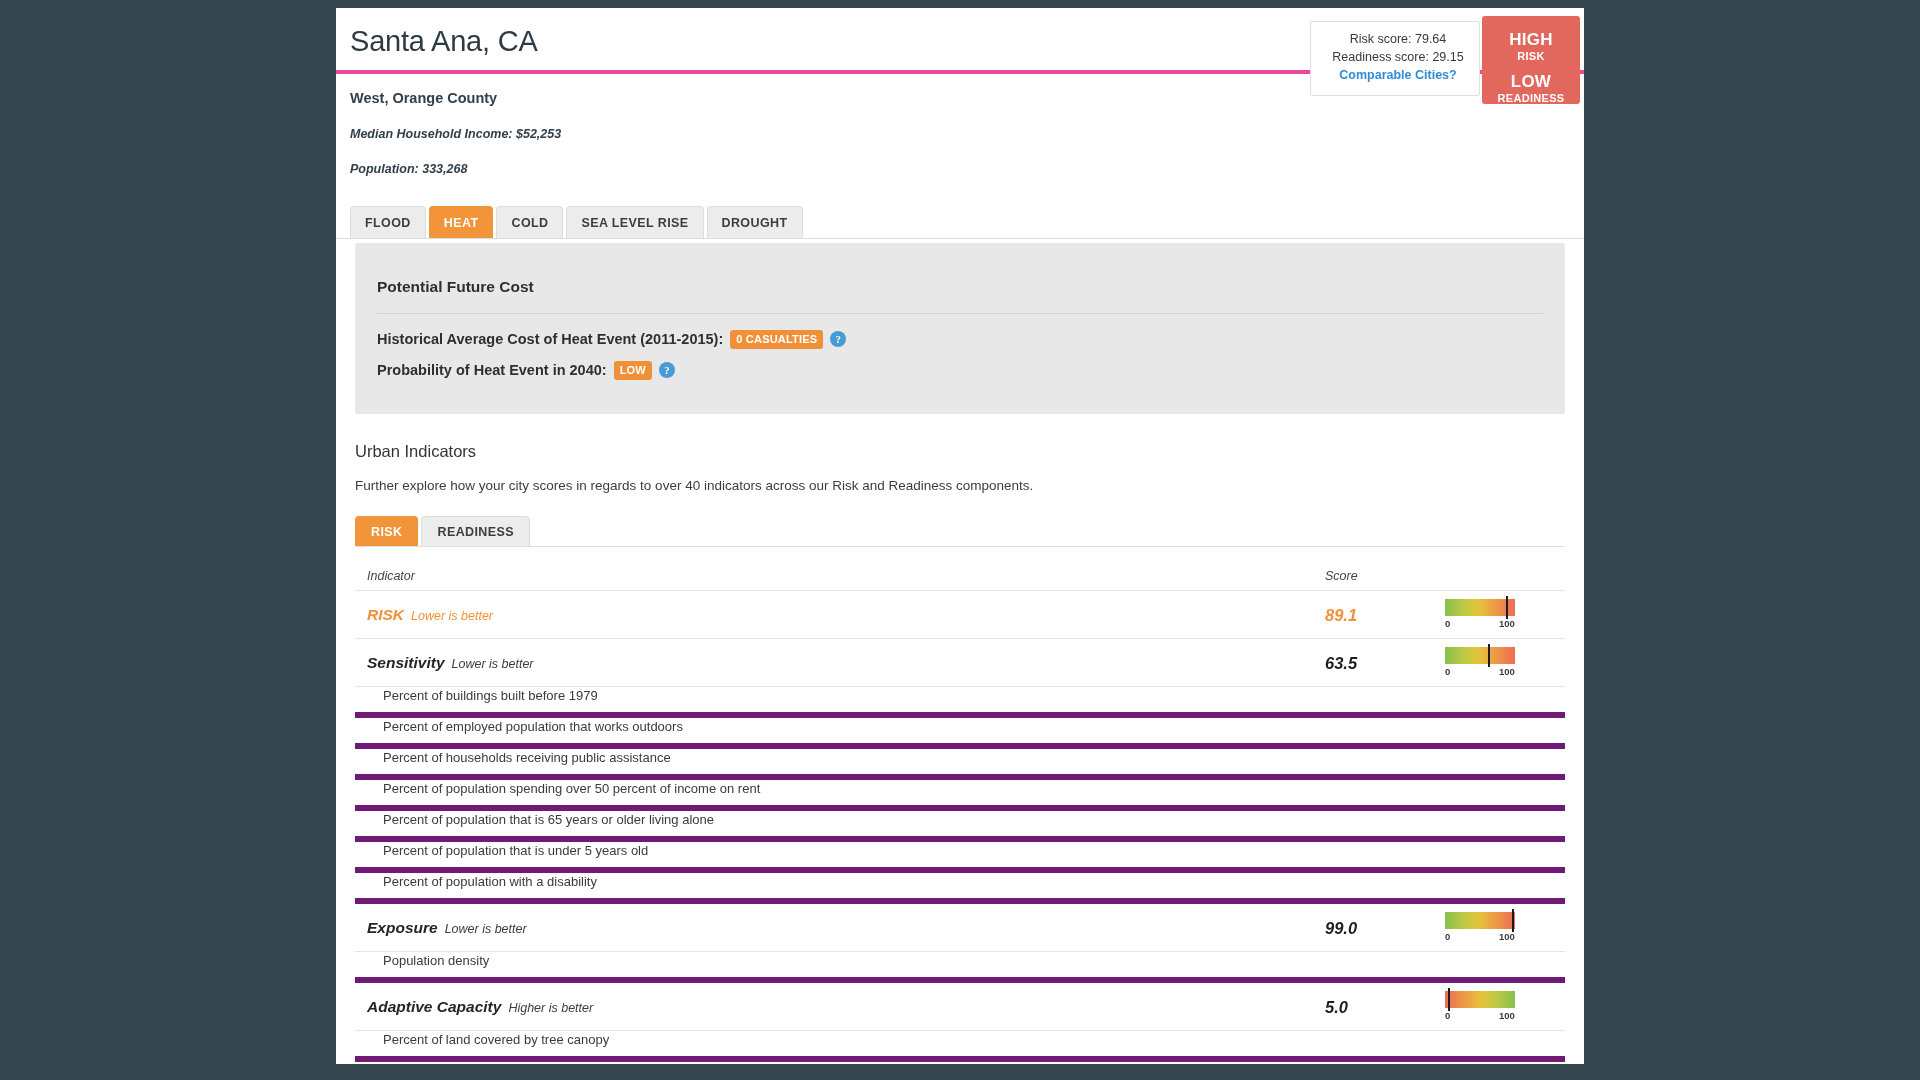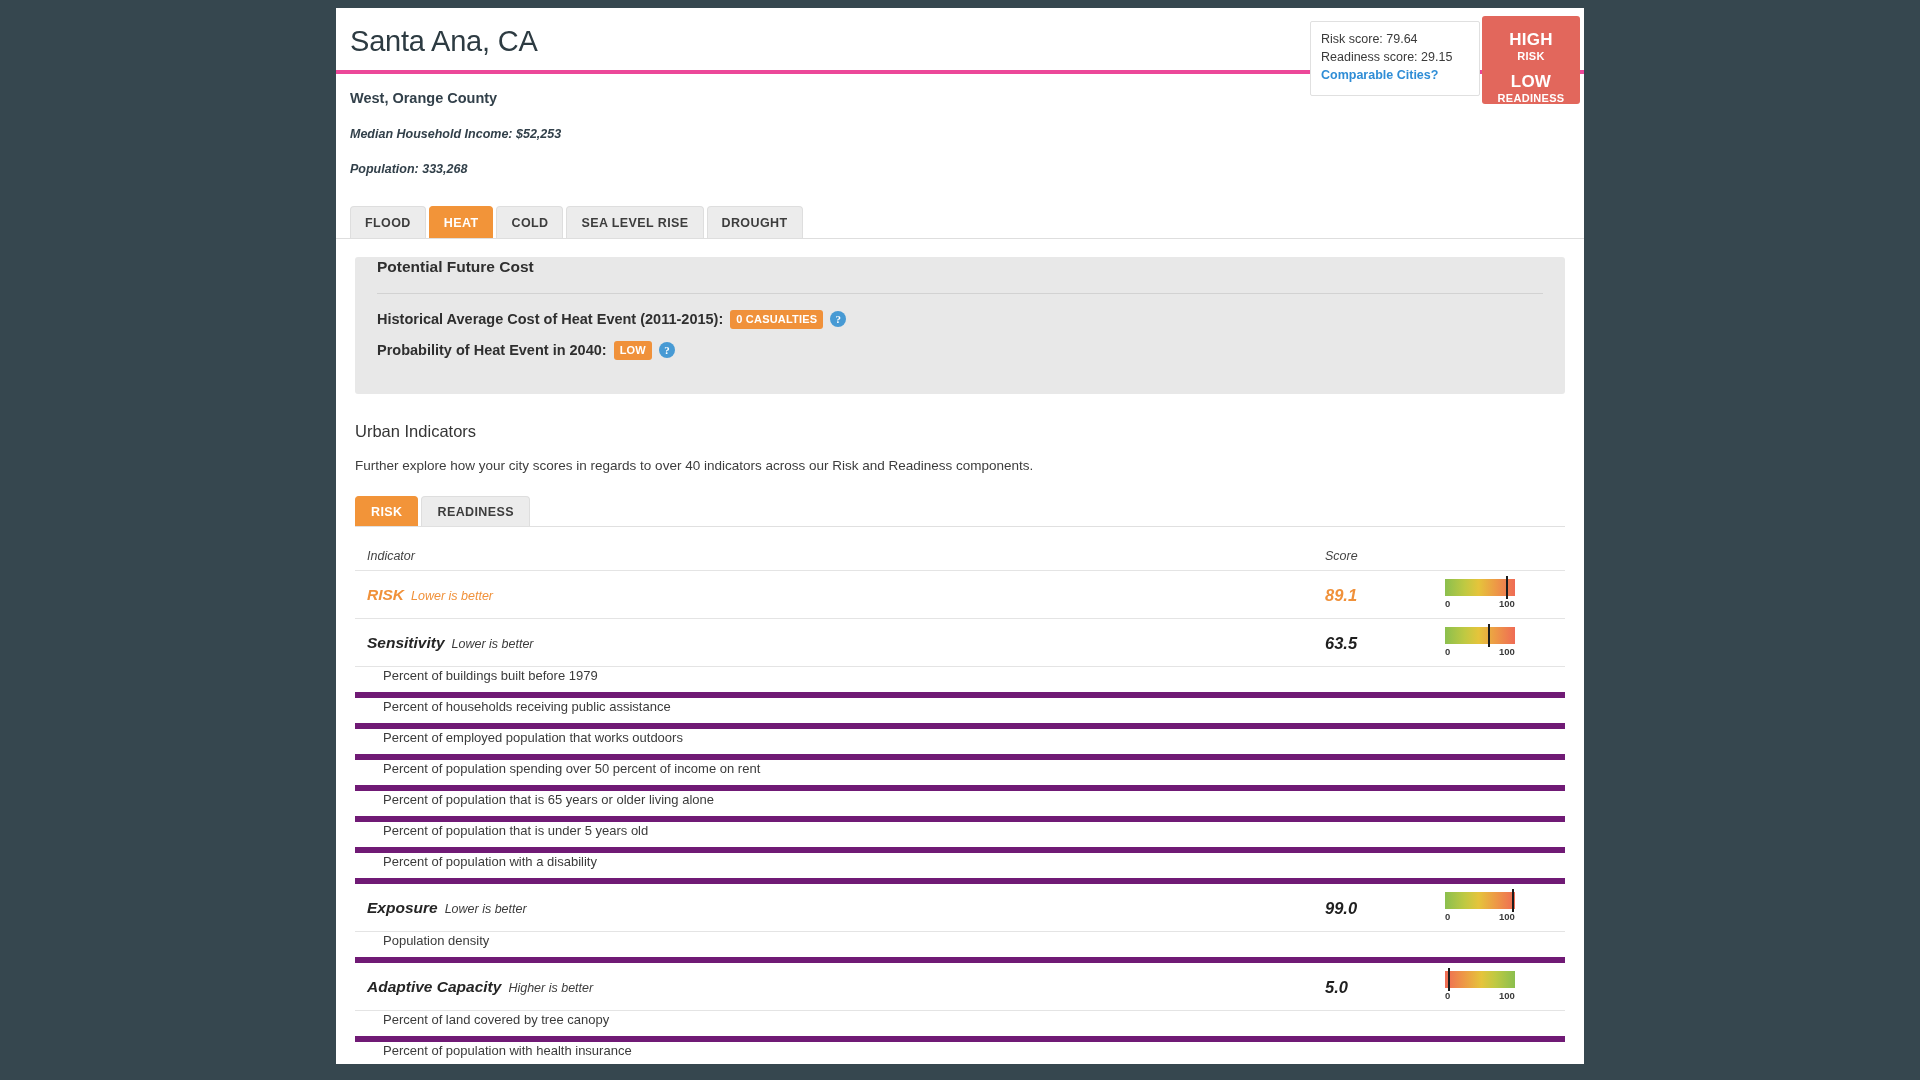--- a/index.html
+++ b/index.html
@@ -51,21 +51,21 @@
 
   
   .score-card {
     position: absolute;
     right: 104px; top: 13px;
     width: 170px;
     background: #ffffff;
     border: 1px solid #e0e0e0;
     border-radius: 2px;
     padding: 8px 4px 10px 10px;
-    text-align: left;
+    text-align: center;
     z-index: 3;
   }
   .score-line {
     font-size: 12.5px;
     color: #3a3a3a;
     line-height: 18px;
     white-space: nowrap;
   }
   .score-link {
     font-size: 12.5px;
@@ -116,24 +116,24 @@
   }
   .tab.active {
     background: #f29439;
     border-color: #f29439;
     color: #ffffff;
   }
 
   
   .content-area { padding: 0 19px; }
   .cost-panel {
-    margin-top: 18px;
+    margin-top: 4px;
     background: #e8e8e8;
     border-radius: 3px;
-    padding: 0 22px 24px 22px;
+    padding: 34px 22px 24px 22px;
   }
   .cost-title {
     font-size: 15.5px;
     font-weight: bold;
     color: #2f2f2f;
     line-height: 20px;
   }
   .cost-rule {
     border-top: 1px solid #d2d2d2;
     margin: 16px 0 14px 0;
@@ -403,24 +403,24 @@
                 <div class="gauge-scale">
                   <span class="gs-min">0</span>
                   <span class="gs-max">100</span>
                 </div>
               </div>
             </div>
             <div class="sub-row">
               <span class="sub-label">Percent of buildings built before 1979</span>
             </div>
             <div class="sub-row">
+              <span class="sub-label">Percent of employed population that works outdoors</span>
+            </div>
+            <div class="sub-row">
               <span class="sub-label">Percent of households receiving public assistance</span>
-            </div>
-            <div class="sub-row">
-              <span class="sub-label">Percent of employed population that works outdoors</span>
             </div>
             <div class="sub-row">
               <span class="sub-label">Percent of population spending over 50 percent of income on rent</span>
             </div>
             <div class="sub-row">
               <span class="sub-label">Percent of population that is 65 years or older living alone</span>
             </div>
             <div class="sub-row">
               <span class="sub-label">Percent of population that is under 5 years old</span>
             </div>

